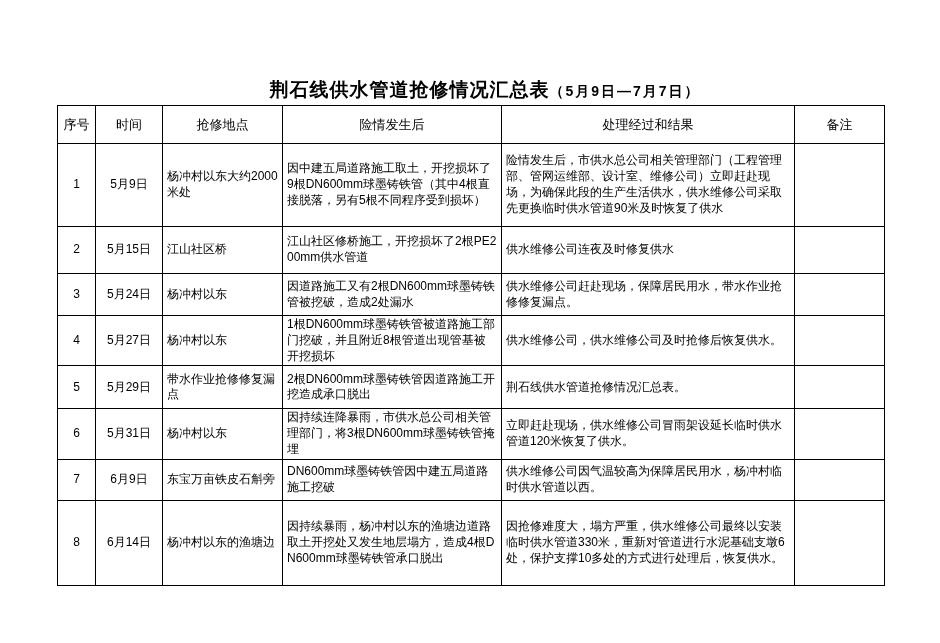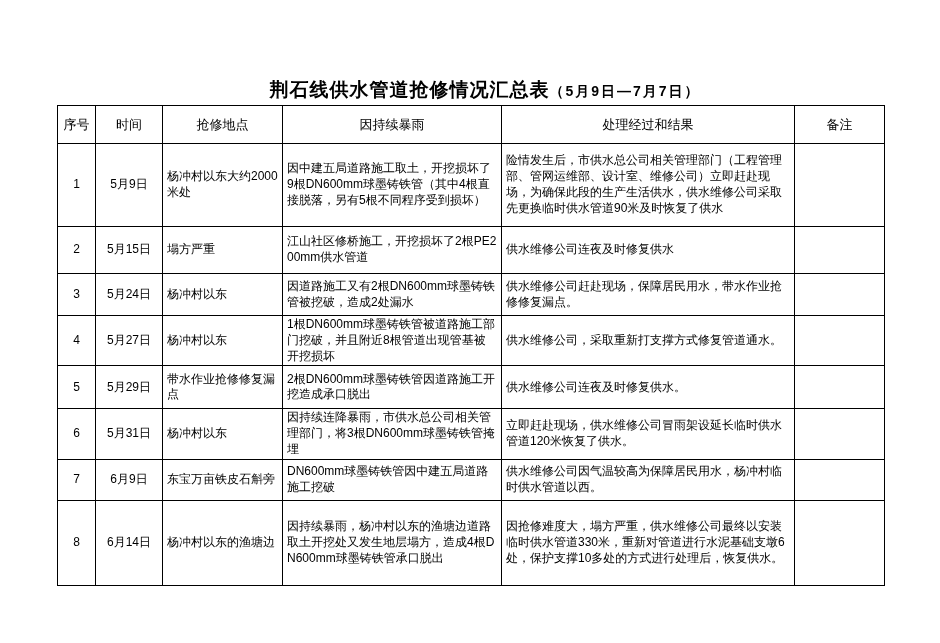--- a/index.html
+++ b/index.html
@@ -73,64 +73,64 @@
       <col style="width:120px">
       <col style="width:219px">
       <col style="width:293px">
       <col style="width:90px">
     </colgroup>
     <thead>
       <tr>
         <th>序号</th>
         <th>时间</th>
         <th>抢修地点</th>
-        <th>因持续暴雨</th>
+        <th>险情发生后</th>
         <th>处理经过和结果</th>
         <th>备注</th>
       </tr>
     </thead>
     <tbody>
       <tr style="height:83px">
         <td class="c-center">1</td>
         <td class="c-center">5月9日</td>
         <td class="c-left">杨冲村以东大约2000米处</td>
         <td class="c-left">因中建五局道路施工取土，开挖损坏了9根DN600mm球墨铸铁管（其中4根直接脱落，另有5根不同程序受到损坏）</td>
         <td class="c-left">险情发生后，市供水总公司相关管理部门（工程管理部、管网运维部、设计室、维修公司）立即赶赴现场，为确保此段的生产生活供水，供水维修公司采取先更换临时供水管道90米及时恢复了供水</td>
         <td class="c-left"></td>
       </tr>
       <tr style="height:47px">
         <td class="c-center">2</td>
         <td class="c-center">5月15日</td>
-        <td class="c-left">塌方严重</td>
+        <td class="c-left">江山社区桥</td>
         <td class="c-left">江山社区修桥施工，开挖损坏了2根PE200mm供水管道</td>
         <td class="c-left">供水维修公司连夜及时修复供水</td>
         <td class="c-left"></td>
       </tr>
       <tr style="height:42px">
         <td class="c-center">3</td>
         <td class="c-center">5月24日</td>
         <td class="c-left">杨冲村以东</td>
         <td class="c-left">因道路施工又有2根DN600mm球墨铸铁管被挖破，造成2处漏水</td>
         <td class="c-left">供水维修公司赶赴现场，保障居民用水，带水作业抢修修复漏点。</td>
         <td class="c-left"></td>
       </tr>
       <tr style="height:45px">
         <td class="c-center">4</td>
         <td class="c-center">5月27日</td>
         <td class="c-left">杨冲村以东</td>
         <td class="c-left">1根DN600mm球墨铸铁管被道路施工部门挖破，并且附近8根管道出现管基被开挖损坏</td>
-        <td class="c-left">供水维修公司，采取重新打支撑方式修复管道通水。</td>
+        <td class="c-left">供水维修公司，供水维修公司及时抢修后恢复供水。</td>
         <td class="c-left"></td>
       </tr>
       <tr style="height:43px">
         <td class="c-center">5</td>
         <td class="c-center">5月29日</td>
         <td class="c-left">带水作业抢修修复漏点</td>
         <td class="c-left">2根DN600mm球墨铸铁管因道路施工开挖造成承口脱出</td>
-        <td class="c-left">供水维修公司连夜及时修复供水。</td>
+        <td class="c-left">荆石线供水管道抢修情况汇总表。</td>
         <td class="c-left"></td>
       </tr>
       <tr style="height:47px">
         <td class="c-center">6</td>
         <td class="c-center">5月31日</td>
         <td class="c-left">杨冲村以东</td>
         <td class="c-left">因持续连降暴雨，市供水总公司相关管理部门，将3根DN600mm球墨铸铁管掩埋</td>
         <td class="c-left">立即赶赴现场，供水维修公司冒雨架设延长临时供水管道120米恢复了供水。</td>
         <td class="c-left"></td>
       </tr>

